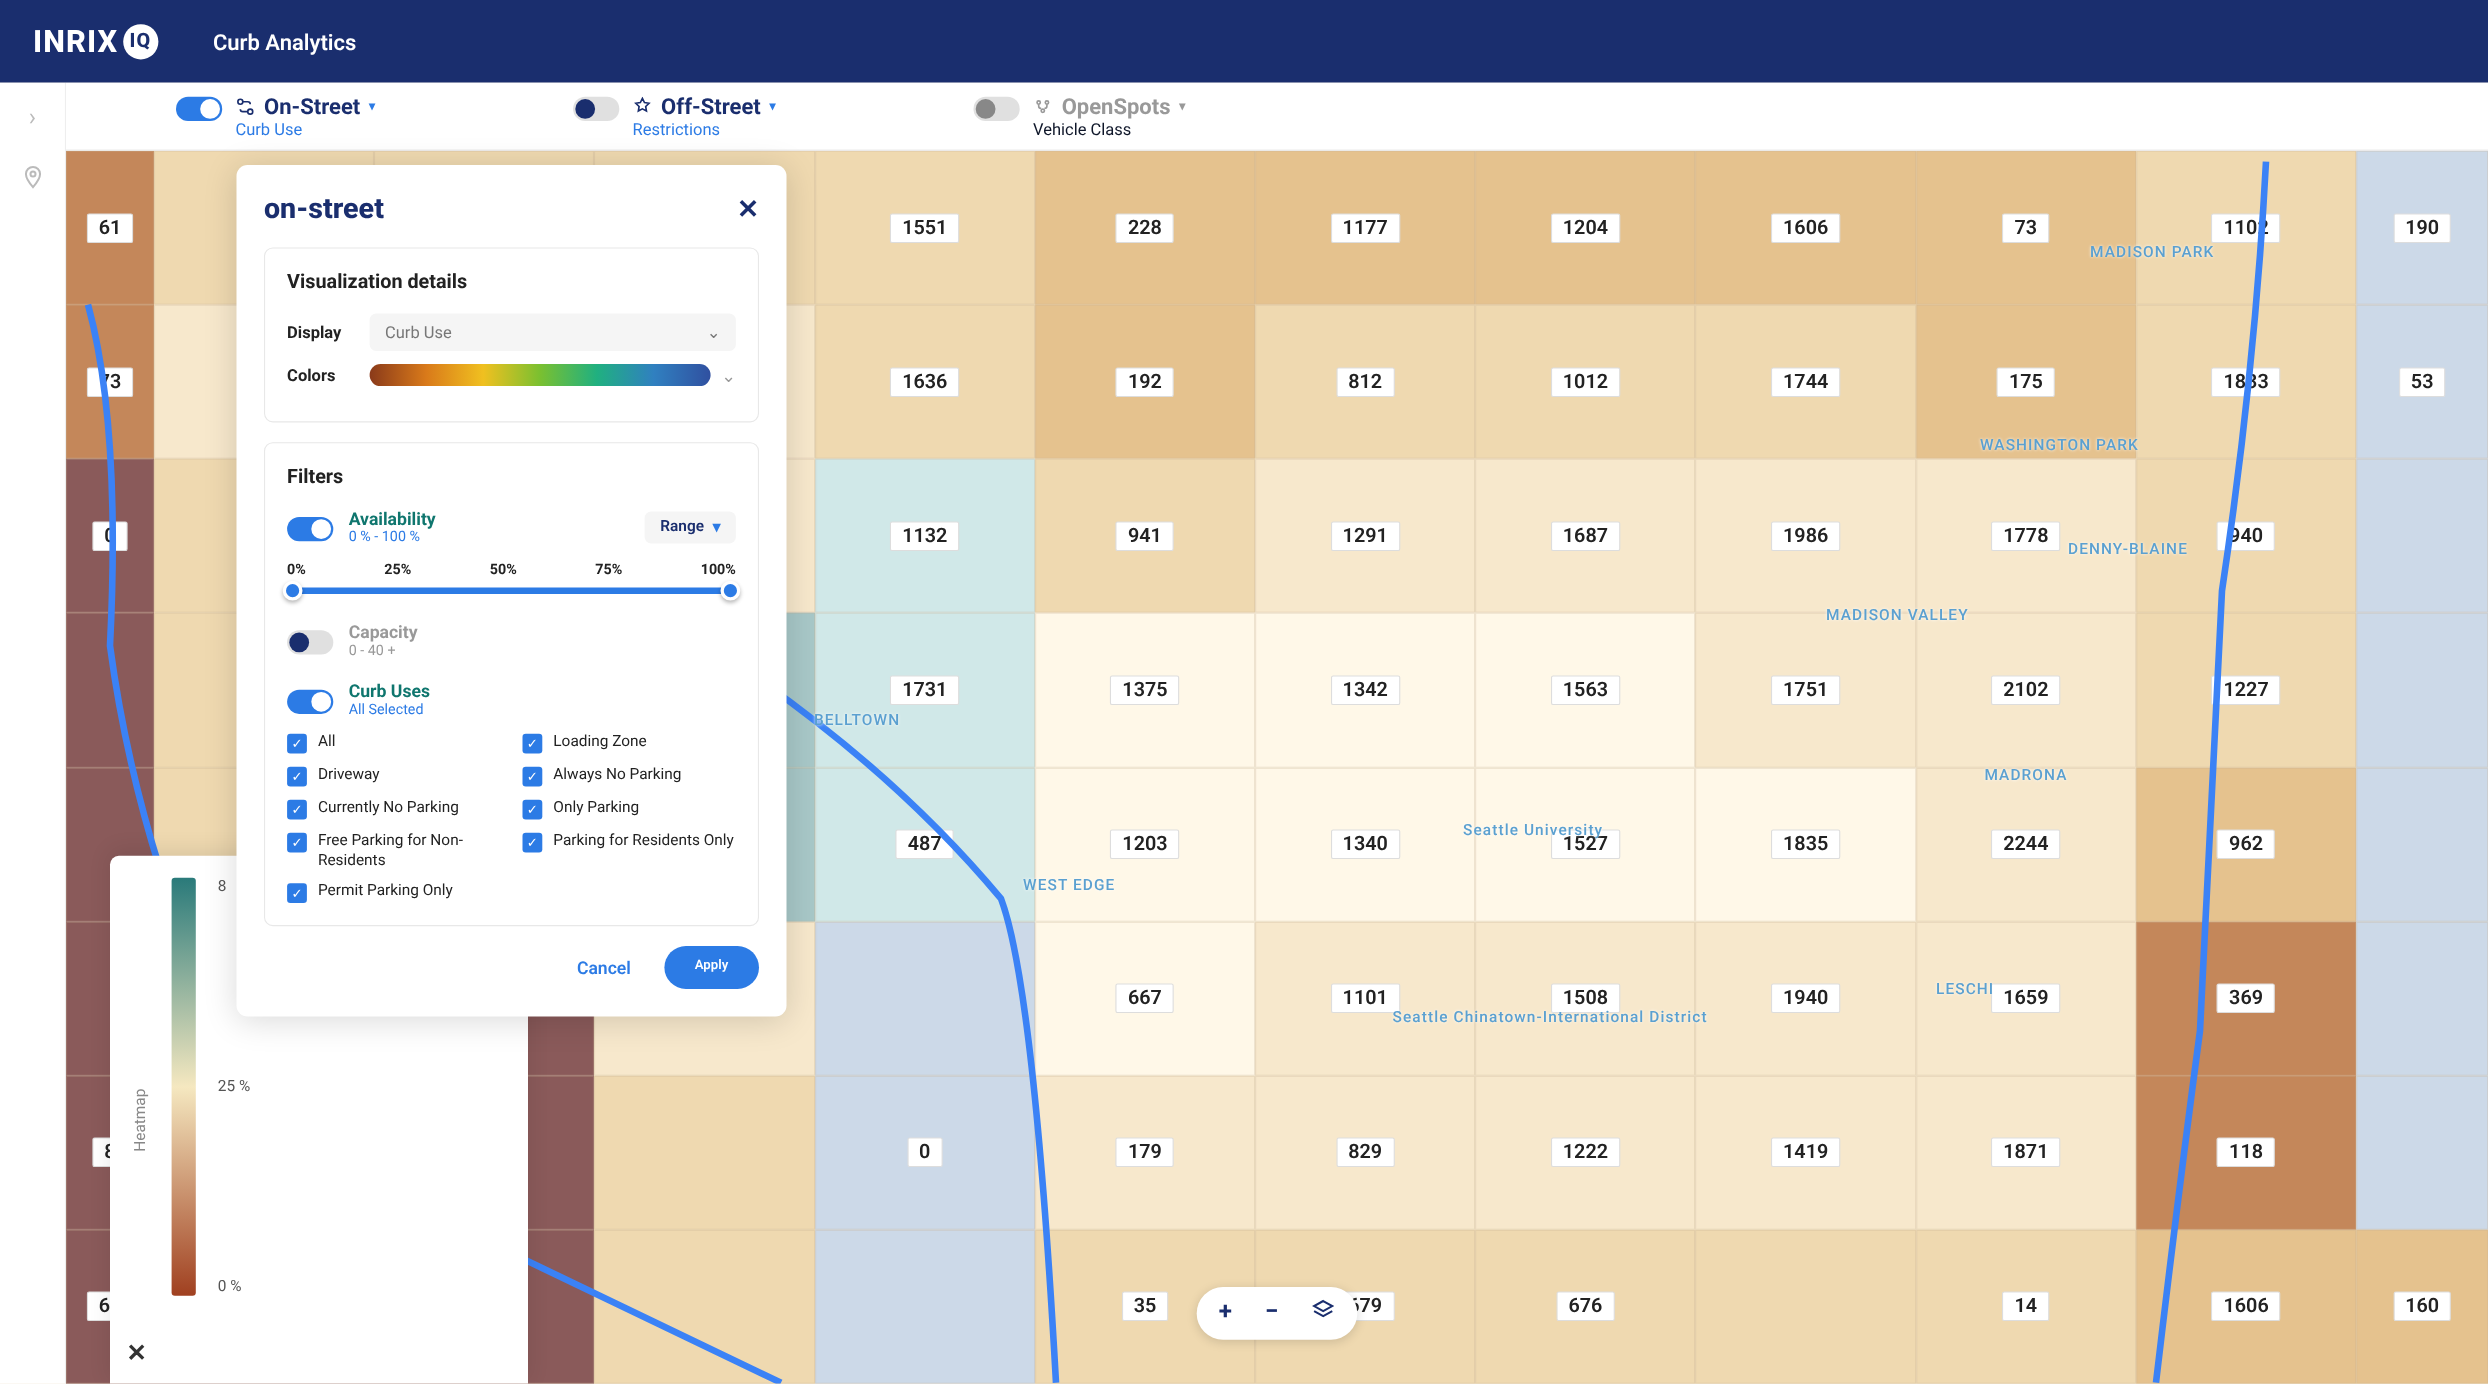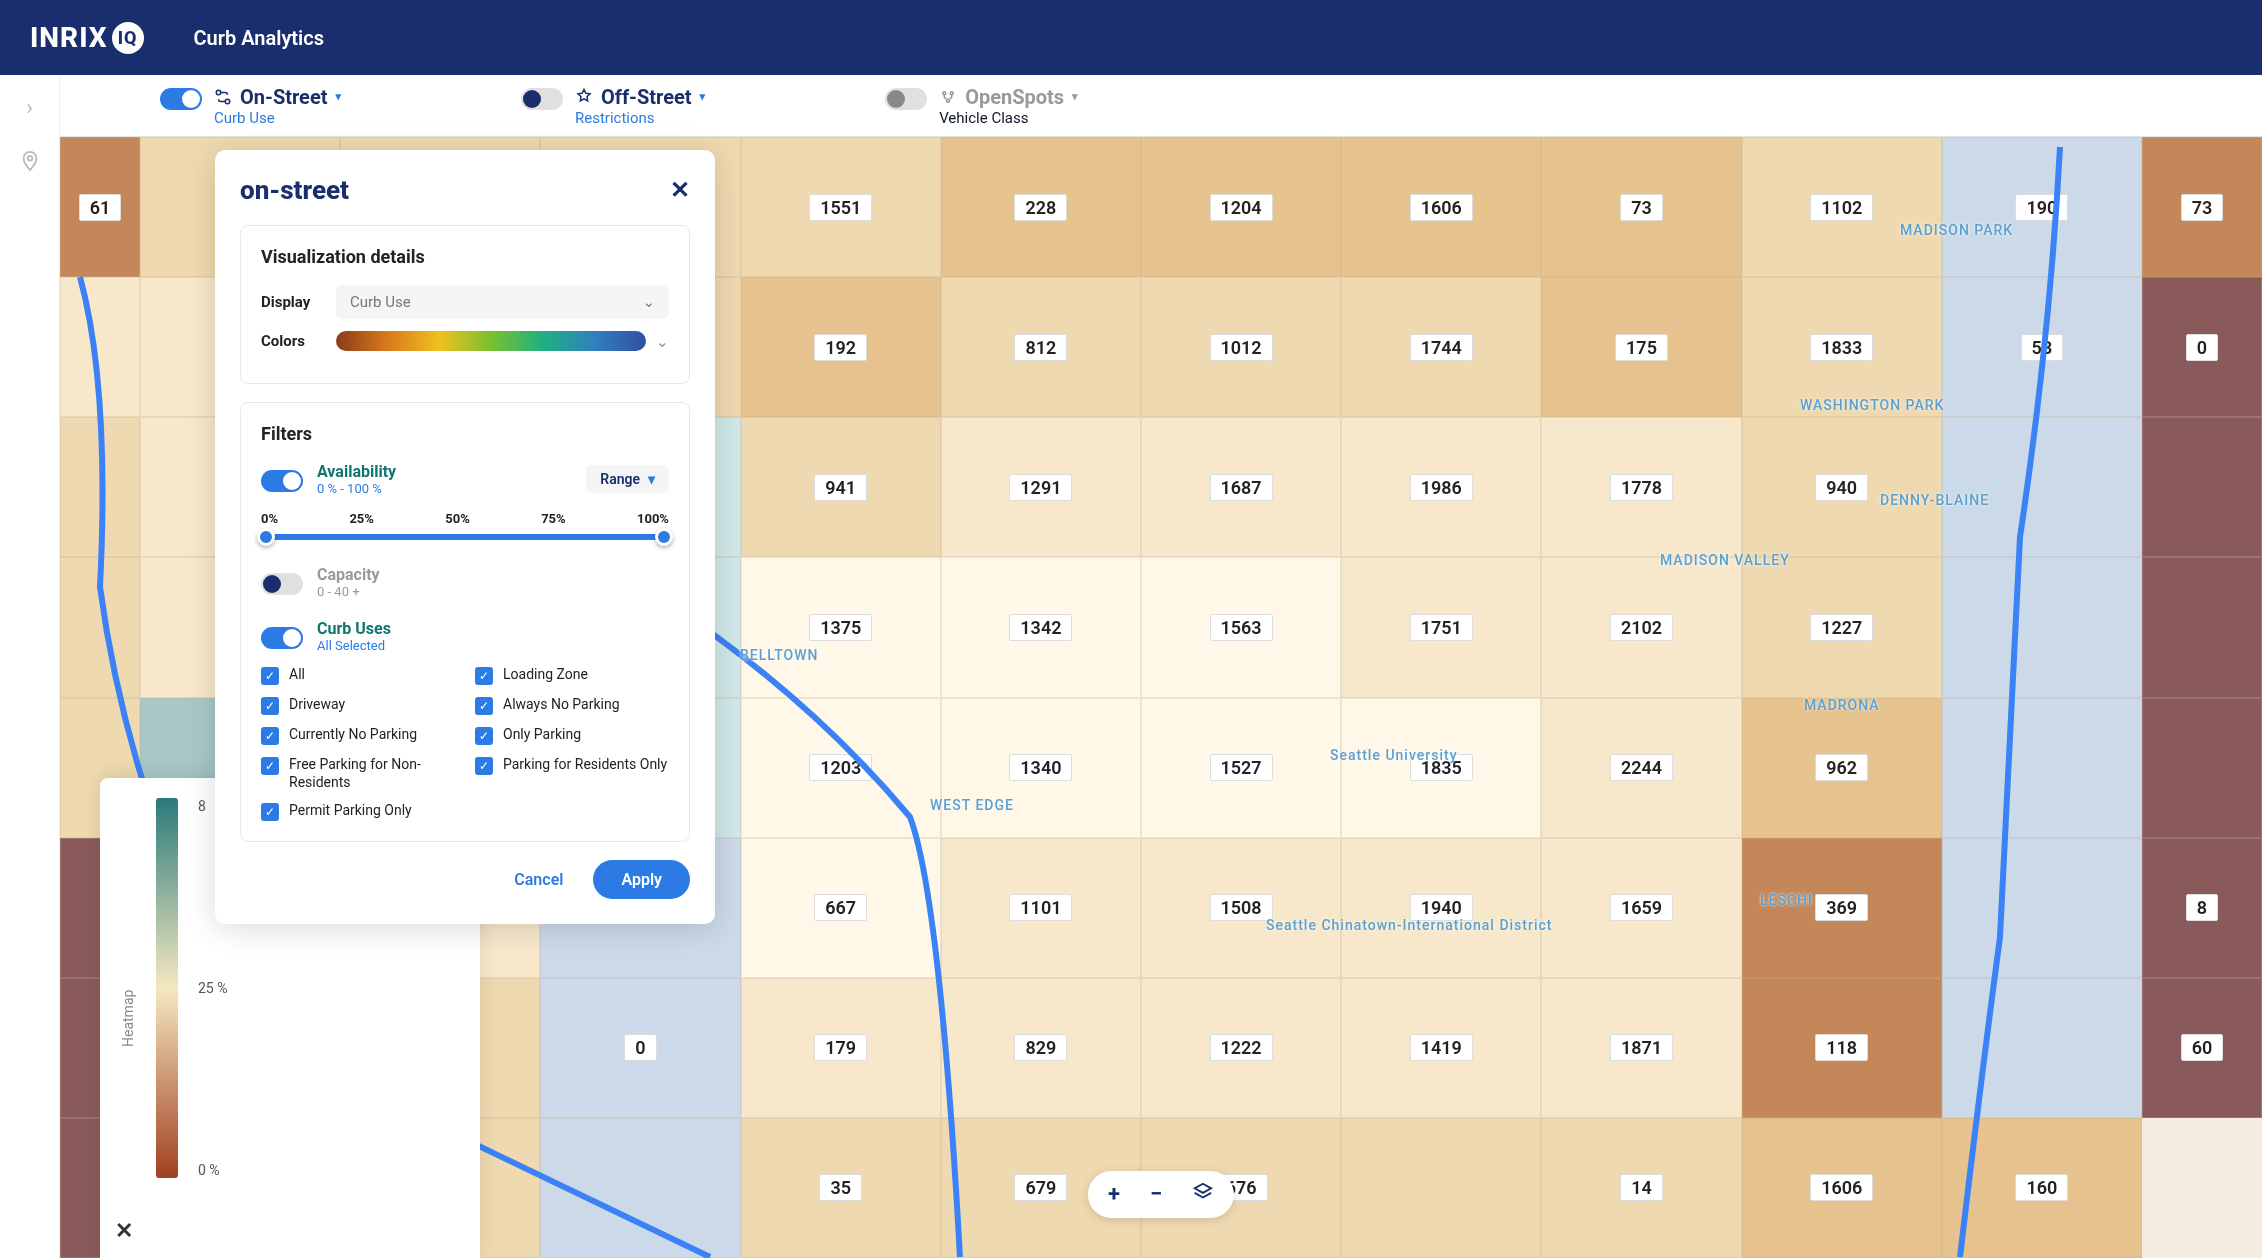--- a/index.html
+++ b/index.html
@@ -51,21 +51,21 @@
 .slider-row{position:relative;margin:15px 0 25px}
 .slider-labels{display:flex;justify-content:space-between;font-size:13px;font-weight:700;color:#222;margin-bottom:8px}
 .slider-track{height:6px;background:#2c7be5;border-radius:3px;position:relative}
 .slider-handle{position:absolute;width:18px;height:18px;background:#2c7be5;border:3px solid #fff;border-radius:50%;top:-6px;box-shadow:0 2px 4px rgba(0,0,0,0.3)}
 .check-grid{display:grid;grid-template-columns:1fr 1fr;gap:10px 20px;margin-top:12px}
 .check-item{display:flex;align-items:flex-start;gap:10px}
 .checkbox{width:18px;height:18px;background:#2c7be5;border-radius:3px;display:flex;align-items:center;justify-content:center;color:#fff;font-size:12px;flex-shrink:0;margin-top:2px}
 .check-label{font-size:14px;color:#222;line-height:1.3}
 .panel-actions{display:flex;justify-content:flex-end;gap:20px;margin-top:10px}
 .btn-cancel{color:#2c7be5;font-size:16px;font-weight:600;cursor:pointer;padding:10px}
-.btn-apply{background:#2c7be5;color:#fff;font-size:16px;font-weight:600;padding:10px 28px;border-radius:20px;cursor:pointer}
+.btn-apply{background:#2c7be5;color:#fff;font-size:12px;font-weight:600;padding:10px 28px;border-radius:20px;cursor:pointer}
 .heatmap-panel{position:absolute;bottom:0;left:100px;width:380px;height:480px;background:#fff;border-radius:8px 8px 0 0;box-shadow:0 -4px 20px rgba(0,0,0,0.1);z-index:70;padding:20px;display:flex;gap:20px}
 .heatmap-label{writing-mode:vertical-rl;transform:rotate(180deg);font-size:14px;color:#888;text-align:center}
 .heatmap-bar{width:22px;height:380px;background:linear-gradient(180deg,#2a7a7a,#f5e8c0 50%,#a04020);border-radius:3px}
 .heatmap-ticks{display:flex;flex-direction:column;justify-content:space-between;height:380px;font-size:14px;color:#555}
 .heatmap-close{position:absolute;bottom:15px;left:15px;font-size:22px;font-weight:700;color:#333;cursor:pointer}
 .map-controls{position:absolute;bottom:40px;left:50%;transform:translateX(-50%);background:#fff;border-radius:24px;padding:10px 20px;display:flex;gap:30px;box-shadow:0 2px 10px rgba(0,0,0,0.15);z-index:40}
 .map-ctrl{font-size:22px;color:#1a2e6e;cursor:pointer;font-weight:700}
 svg.roads{position:absolute;inset:0;z-index:1;pointer-events:none}
 </style>
 </head>
@@ -142,20 +142,23 @@
         <div class="cell-label">61</div>
       </div>
       <div class="cell c2"></div>
       <div class="cell c2"></div>
       <div class="cell c2"></div>
       <div class="cell c2">
         <div class="cell-label">1551</div>
       </div>
       <div class="cell c3">
         <div class="cell-label">228</div>
+      </div>
+      <div class="cell c3">
+        <div class="cell-label">1177</div>
       </div>
       <div class="cell c3">
         <div class="cell-label">1204</div>
       </div>
       <div class="cell c3">
         <div class="cell-label">1606</div>
       </div>
       <div class="cell c3">
         <div class="cell-label">73</div>
       </div>

